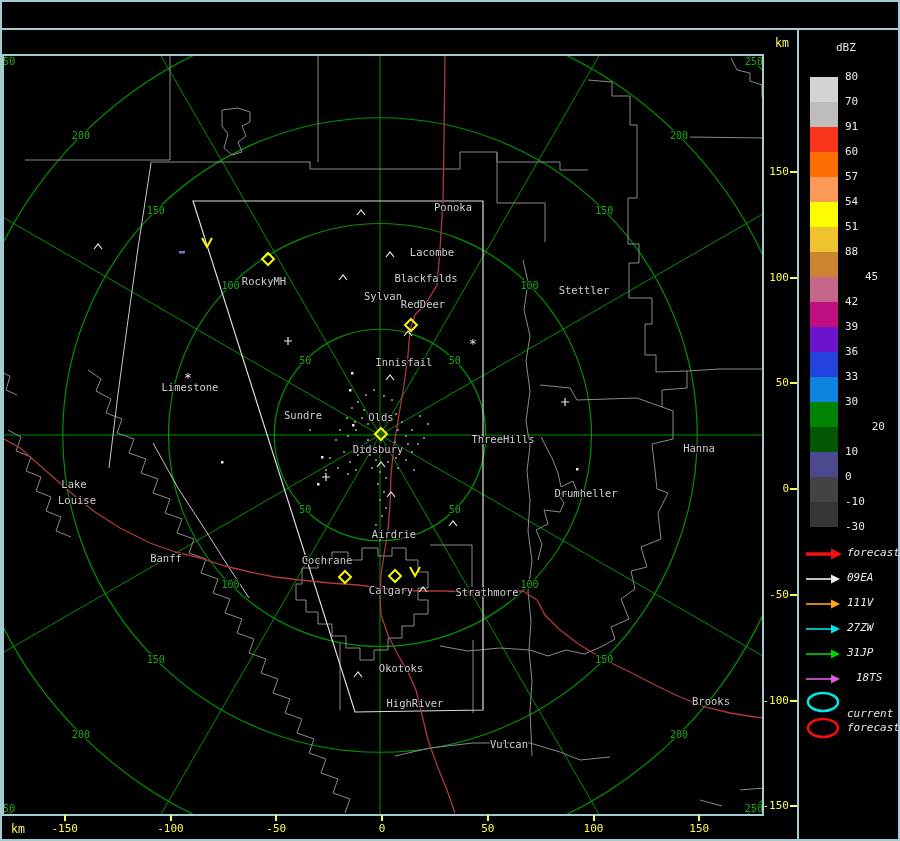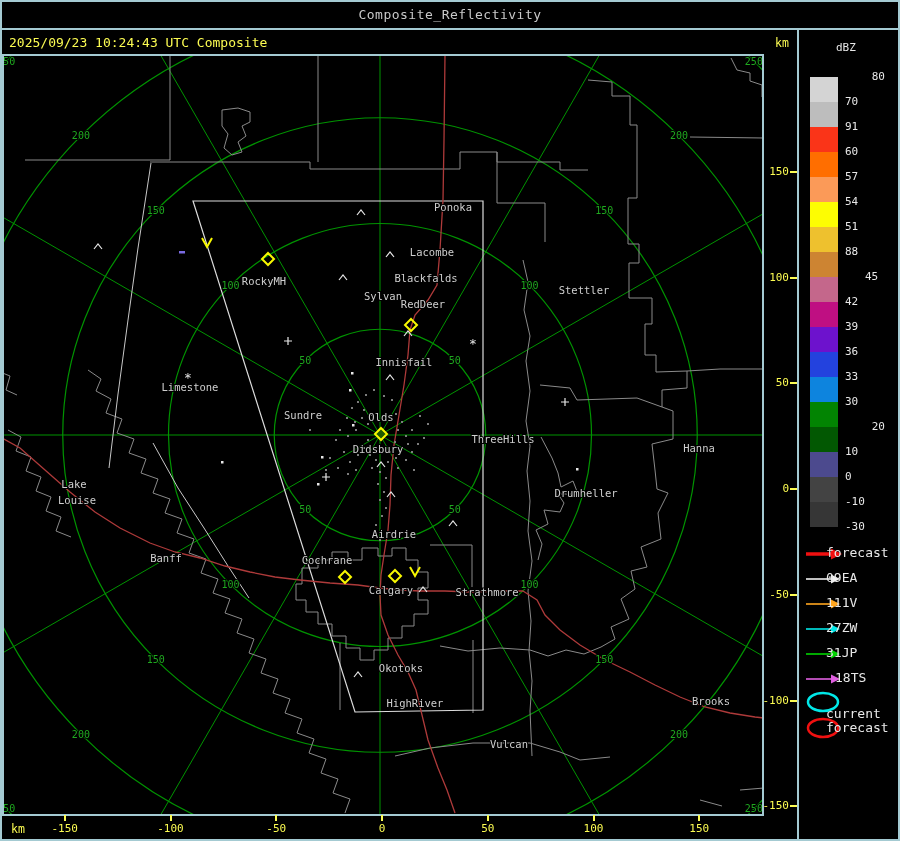--- a/index.html
+++ b/index.html
@@ -15,35 +15,31 @@
   #km-top{position:absolute;left:775px;top:36px;color:#fcfc52;font-size:11.5px;}
   #km-bottom{position:absolute;left:11px;top:822px;color:#fcfc52;font-size:11.5px;}
   #map-svg{position:absolute;left:2px;top:54px;background:#000;}
   .xtick{position:absolute;width:2px;height:6px;background:#fcfc52;top:815px;}
   .xlabel{position:absolute;top:822px;width:60px;text-align:center;color:#fcfc52;font-size:11px;}
   .ytick{position:absolute;width:7px;height:2px;background:#fcfc52;left:790px;}
   .ylabel{position:absolute;left:761px;width:28px;text-align:right;color:#fcfc52;font-size:11px;}
   #dbz-title{position:absolute;left:836px;top:41px;color:#e8e8e8;font-size:11px;}
   .cbar-cell{position:absolute;left:810px;width:28px;height:25px;}
   .cbar-label{position:absolute;left:845px;width:40px;color:#e8e8e8;font-size:11px;line-height:12px;}
-  .leg-label{position:absolute;left:826px;color:#e8e8e8;font-size:13px;line-height:13px;}
+  .leg-label{position:absolute;left:847px;color:#e8e8e8;font-size:11px;line-height:13px;font-style:italic;}
   .leg-glyph{position:absolute;left:804px;}
   .citytext{fill:#cfcfcf;font-size:10.5px;paint-order:stroke;stroke:#000;stroke-width:2px;}
   .ringtext{fill:#1fa81f;font-size:10px;paint-order:stroke;stroke:#000;stroke-width:2px;}
 </style>
 </head>
 <body>
 
 <div id="screen">
-  <div id="titlebar">
-    <span id="title">Composite_Reflectivity</span>
-  </div>
   <div id="titlesep" class="teal"></div>
   <div id="vsep" class="teal"></div>
-  <span id="timestamp">2025/09/23 10:24:43 UTC Composite</span>
   <span id="km-top">km</span>
   <span id="km-bottom">km</span>
   <svg id="map-svg" width="762" height="762" viewBox="2 54 762 762">
       <line x1="-320" y1="435" x2="1080" y2="435" stroke="#009400" stroke-width="1"></line>
       <line x1="-226.2177826491071" y1="85.00000000000006" x2="986.2177826491071" y2="785" stroke="#009400" stroke-width="1"></line>
       <line x1="29.999999999999943" y1="-171.217782649107" x2="730" y2="1041.217782649107" stroke="#009400" stroke-width="1"></line>
       <line x1="379.99999999999994" y1="-265" x2="380.00000000000006" y2="1135" stroke="#009400" stroke-width="1"></line>
       <line x1="729.9999999999998" y1="-171.2177826491071" x2="30.00000000000017" y2="1041.217782649107" stroke="#009400" stroke-width="1"></line>
       <line x1="986.2177826491071" y1="85.00000000000006" x2="-226.2177826491071" y2="785" stroke="#009400" stroke-width="1"></line>
       <circle cx="380" cy="435" r="105.75000000000001" fill="none" stroke="#009400" stroke-width="1.2"></circle>
@@ -260,21 +256,21 @@
       <div class="cbar-cell" style="top: 277px; background: rgb(196, 103, 139);"></div>
       <div class="cbar-cell" style="top: 302px; background: rgb(191, 15, 130);"></div>
       <div class="cbar-cell" style="top: 327px; background: rgb(109, 18, 205);"></div>
       <div class="cbar-cell" style="top: 352px; background: rgb(35, 66, 222);"></div>
       <div class="cbar-cell" style="top: 377px; background: rgb(13, 132, 222);"></div>
       <div class="cbar-cell" style="top: 402px; background: rgb(2, 132, 2);"></div>
       <div class="cbar-cell" style="top: 427px; background: rgb(2, 88, 2);"></div>
       <div class="cbar-cell" style="top: 452px; background: rgb(76, 74, 142);"></div>
       <div class="cbar-cell" style="top: 477px; background: rgb(67, 67, 67);"></div>
       <div class="cbar-cell" style="top: 502px; background: rgb(54, 54, 54);"></div>
-      <span class="cbar-label" style="top: 71px; text-align: right;">80</span>
+      <span class="cbar-label" style="top: 71px;">80</span>
       <span class="cbar-label" style="top: 96px;">70</span>
       <span class="cbar-label" style="top: 121px;">91</span>
       <span class="cbar-label" style="top: 146px;">60</span>
       <span class="cbar-label" style="top: 171px;">57</span>
       <span class="cbar-label" style="top: 196px;">54</span>
       <span class="cbar-label" style="top: 221px;">51</span>
       <span class="cbar-label" style="top: 246px;">88</span>
       <span class="cbar-label" style="top: 271px; margin-left: 20px;">45</span>
       <span class="cbar-label" style="top: 296px;">42</span>
       <span class="cbar-label" style="top: 321px;">39</span>

